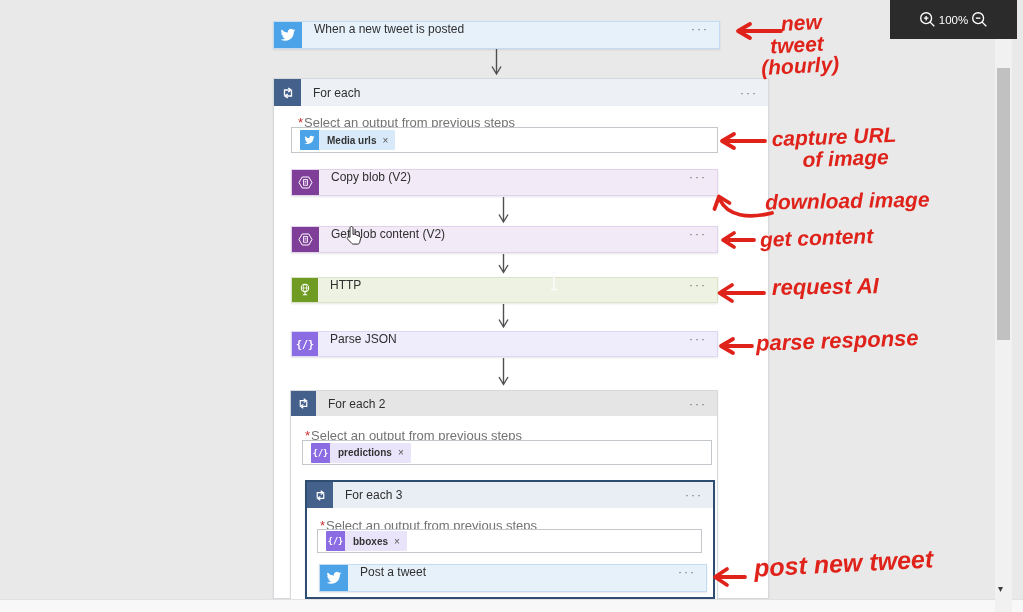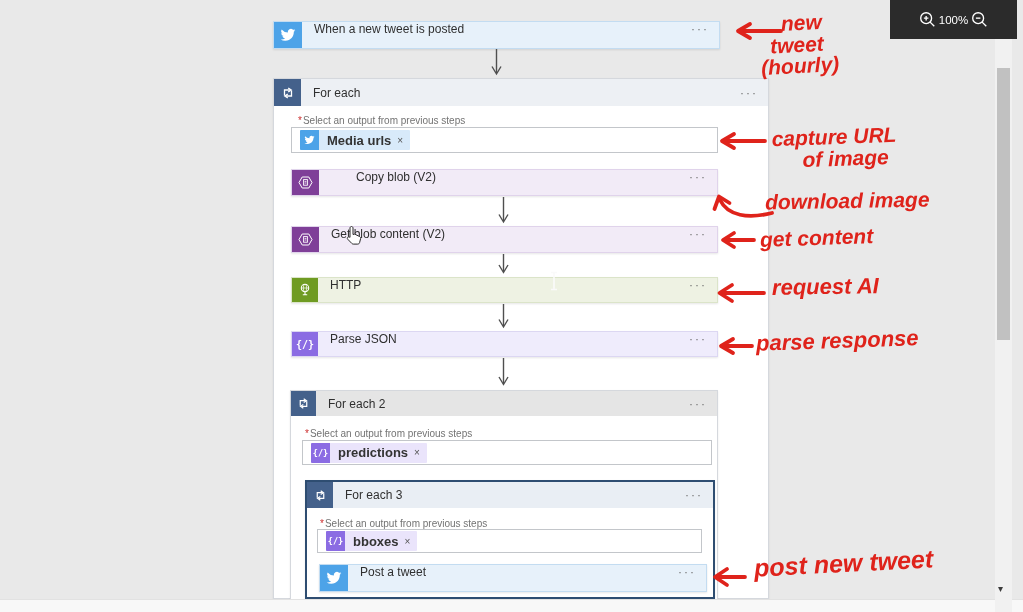--- a/index.html
+++ b/index.html
@@ -27,34 +27,34 @@
   #foreach1>.scope-header{height:27px;background:#edf0f4;}
   #foreach1>.scope-header .icon{width:27px;}
   #foreach2{left:16px;top:311px;width:428px;height:210px;}
   #foreach2>.scope-header{height:25px;background:#e5e5e5;}
   #foreach2>.scope-header .icon{width:25px;}
   #foreach3{left:14px;top:89px;width:410px;height:119px;border:2px solid #2e4d71;}
   #foreach3>.scope-header{height:26px;background:#e9eef4;}
   #foreach3>.scope-header .icon{width:26px;}
 
   
-  .req-label{position:absolute;font-size:10px;color:#737373;white-space:nowrap;}
+  .req-label{position:absolute;font-size:13px;color:#737373;white-space:nowrap;}
   .req-label .star{color:#cc2e2e;margin-right:1px;}
   .token-input{position:absolute;box-sizing:border-box;background:#fff;border:1px solid #c3c6ca;display:flex;align-items:center;padding-left:8px;cursor:text;}
   .chip{display:flex;align-items:center;height:20px;border-radius:1px;overflow:hidden;cursor:pointer;}
   .chip .chip-icon{width:19px;height:20px;display:flex;align-items:center;justify-content:center;flex:0 0 auto;}
-  .chip .chip-label{font-size:13px;font-weight:600;color:#333;padding:0 6px 0 8px;}
+  .chip .chip-label{font-size:10px;font-weight:600;color:#333;padding:0 6px 0 8px;}
   .chip .chip-close{font-size:10px;color:#555;padding-right:7px;cursor:pointer;}
   .chip-blue{background:#d8eafa;}
   .chip-blue .chip-icon{background:#4da3e8;}
   .chip-violet{background:#eae4fb;}
   .chip-violet .chip-icon{background:#8b6ce3;}
 
   
-  #copy-blob-card{left:17px;top:90px;width:427px;height:27px;background:#f2ebf7;border:1px solid #e0d3eb;gap:25px;}
+  #copy-blob-card{left:17px;top:90px;width:427px;height:27px;background:#f2ebf7;border:1px solid #e0d3eb;}
   #get-blob-card{left:17px;top:147px;width:427px;height:27px;background:#f2ebf7;border:1px solid #e0d3eb;}
   #copy-blob-card .icon,#get-blob-card .icon{width:27px;background:#7f3f98;}
   #http-card{left:17px;top:198px;width:427px;height:26px;background:#eef2e3;border:1px solid #dbe4c9;}
   #http-card .icon{width:26px;background:#6f9b22;}
   #parse-json-card{left:17px;top:252px;width:427px;height:26px;background:#efecfc;border:1px solid #dcd7f2;}
   #parse-json-card .icon{width:26px;background:#8b6ce3;}
   .json-glyph{color:#fff;font-family:"DejaVu Sans Mono",monospace;font-weight:bold;font-size:10px;}
   .json-glyph-sm{color:#fff;font-family:"DejaVu Sans Mono",monospace;font-weight:bold;font-size:8.5px;}
 
   

